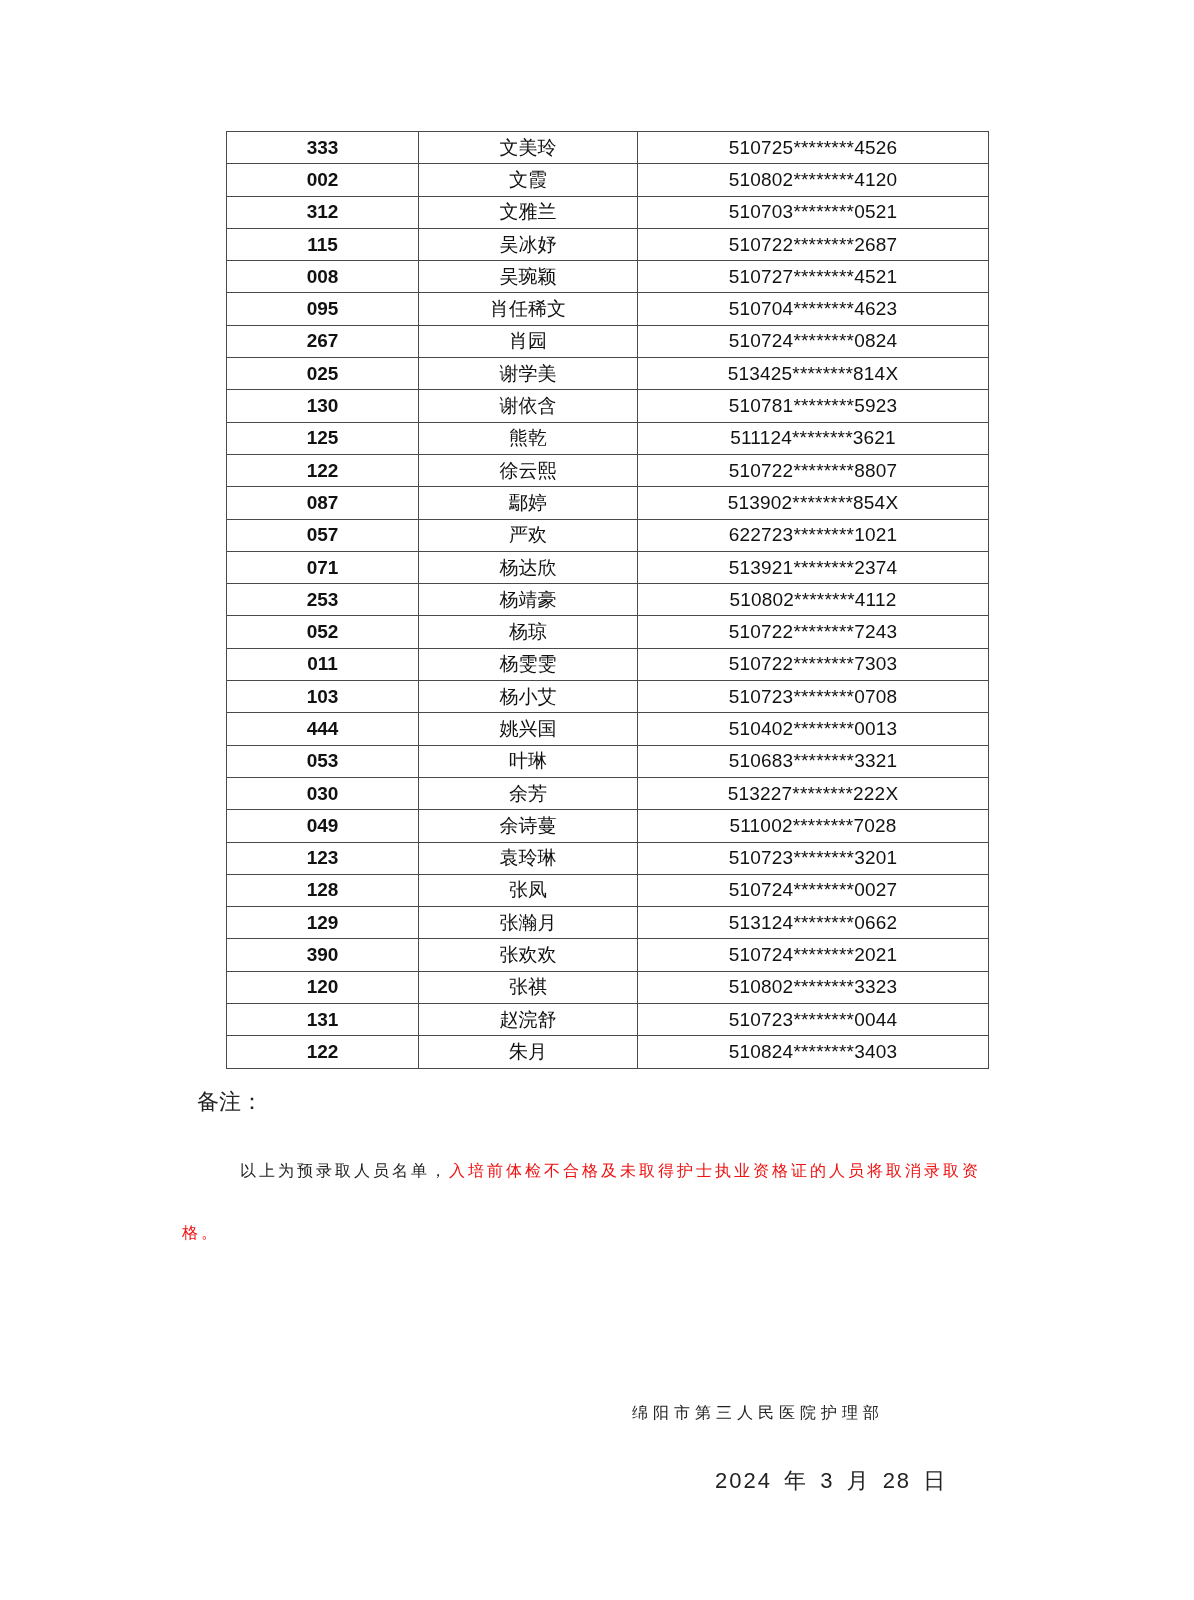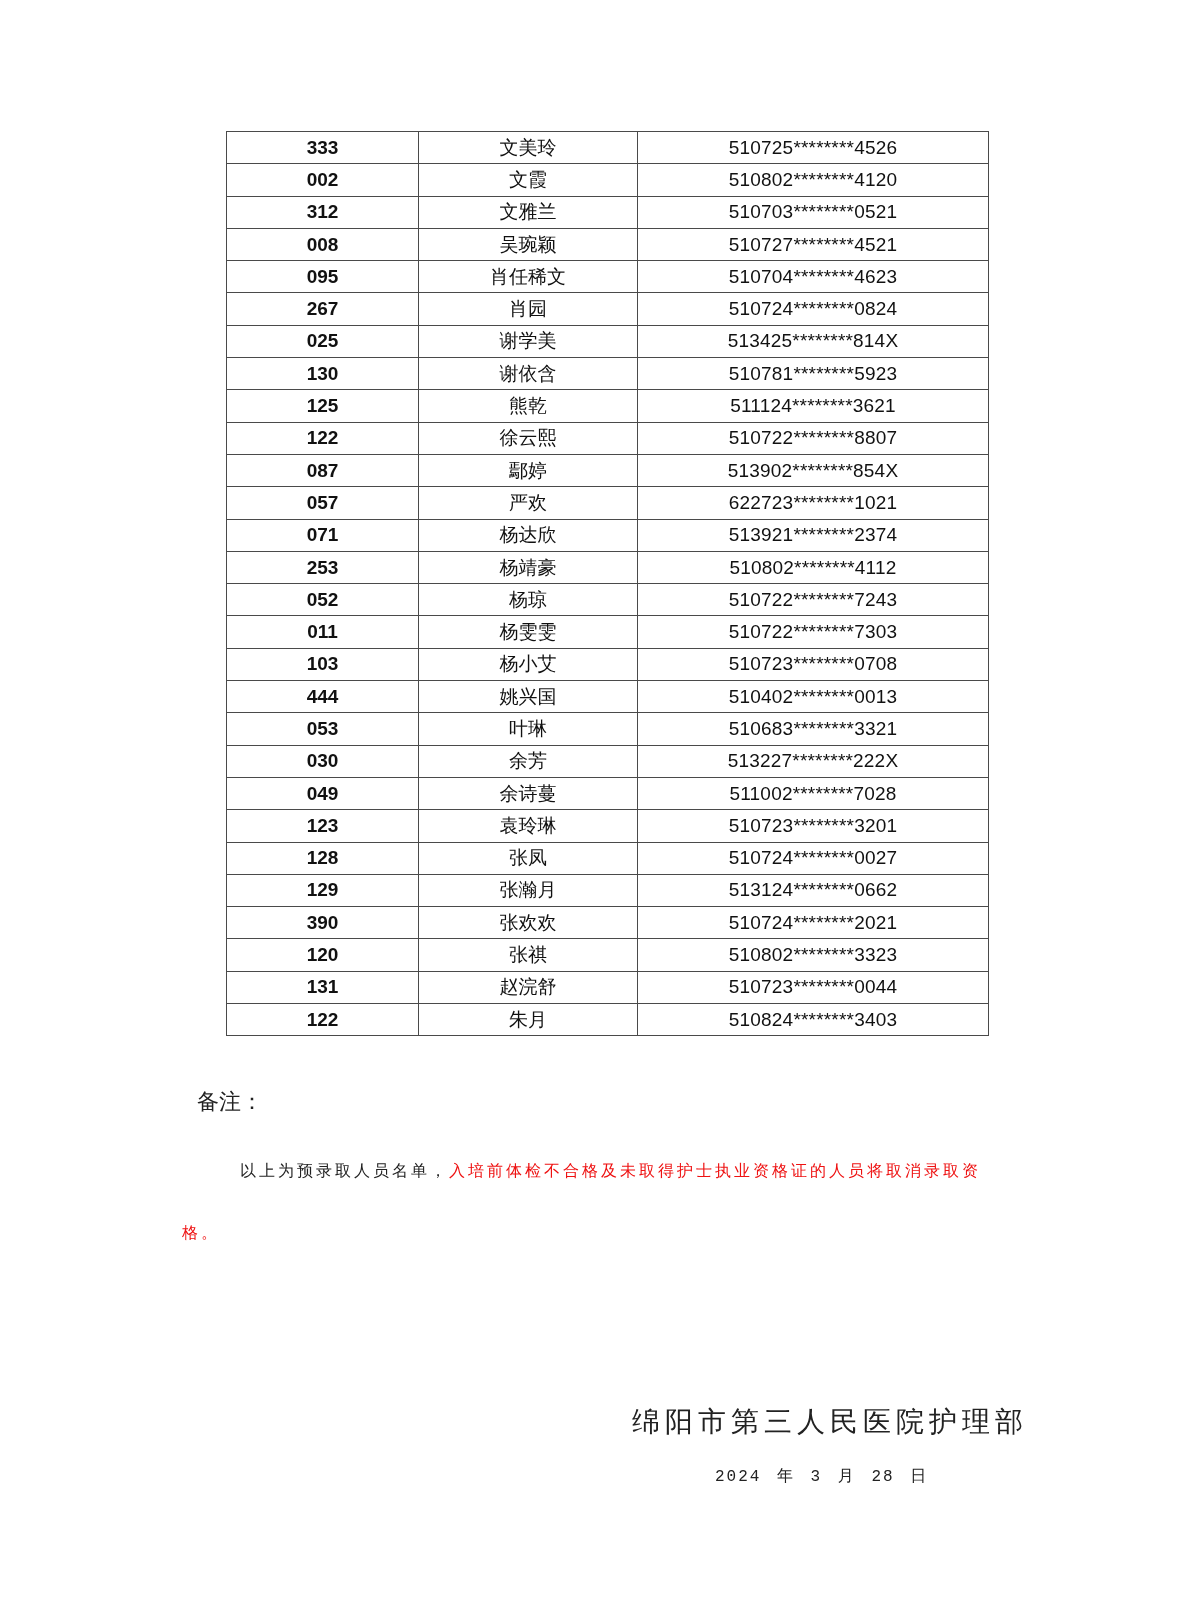--- a/index.html
+++ b/index.html
@@ -22,25 +22,25 @@
       font-family: "DejaVu Serif", serif; font-size: 22px; color: #222;
     }
     .remark-body {
       position: absolute; left: 182px; top: 1130px; width: 830px;
       font-family: "DejaVu Serif", serif; font-size: 16px; line-height: 62px;
       letter-spacing: 3px; color: #222; text-indent: 58px;
     }
     .remark-body .red { color: #ee1111; }
     .signature {
       position: absolute; left: 632px; top: 1393px;
-      font-family: "DejaVu Serif", serif; font-size: 28px; color: #222; letter-spacing: 5px;
+      font-family: "DejaVu Serif", serif; font-size: 16px; color: #222; letter-spacing: 5px;
     }
     .sign-date {
       position: absolute; left: 715px; top: 1456px;
-      font-family: Liberation Mono, monospace; font-size: 16px; color: #222; letter-spacing: 2px;
+      font-family: Liberation Sans, sans-serif; font-size: 22px; color: #222; letter-spacing: 2px;
       word-spacing: 4px;
     }
   </style>
 </head>
 <body>
 
 <div class="page">
   <table class="roster">
     <tbody id="roster-body">
         <tr>
@@ -52,20 +52,25 @@
           <td class="c-num">002</td>
           <td class="c-name">文霞</td>
           <td class="c-id">510802********4120</td>
         </tr>
         <tr>
           <td class="c-num">312</td>
           <td class="c-name">文雅兰</td>
           <td class="c-id">510703********0521</td>
         </tr>
         <tr>
+          <td class="c-num">115</td>
+          <td class="c-name">吴冰妤</td>
+          <td class="c-id">510722********2687</td>
+        </tr>
+        <tr>
           <td class="c-num">008</td>
           <td class="c-name">吴琬颖</td>
           <td class="c-id">510727********4521</td>
         </tr>
         <tr>
           <td class="c-num">095</td>
           <td class="c-name">肖任稀文</td>
           <td class="c-id">510704********4623</td>
         </tr>
         <tr>

